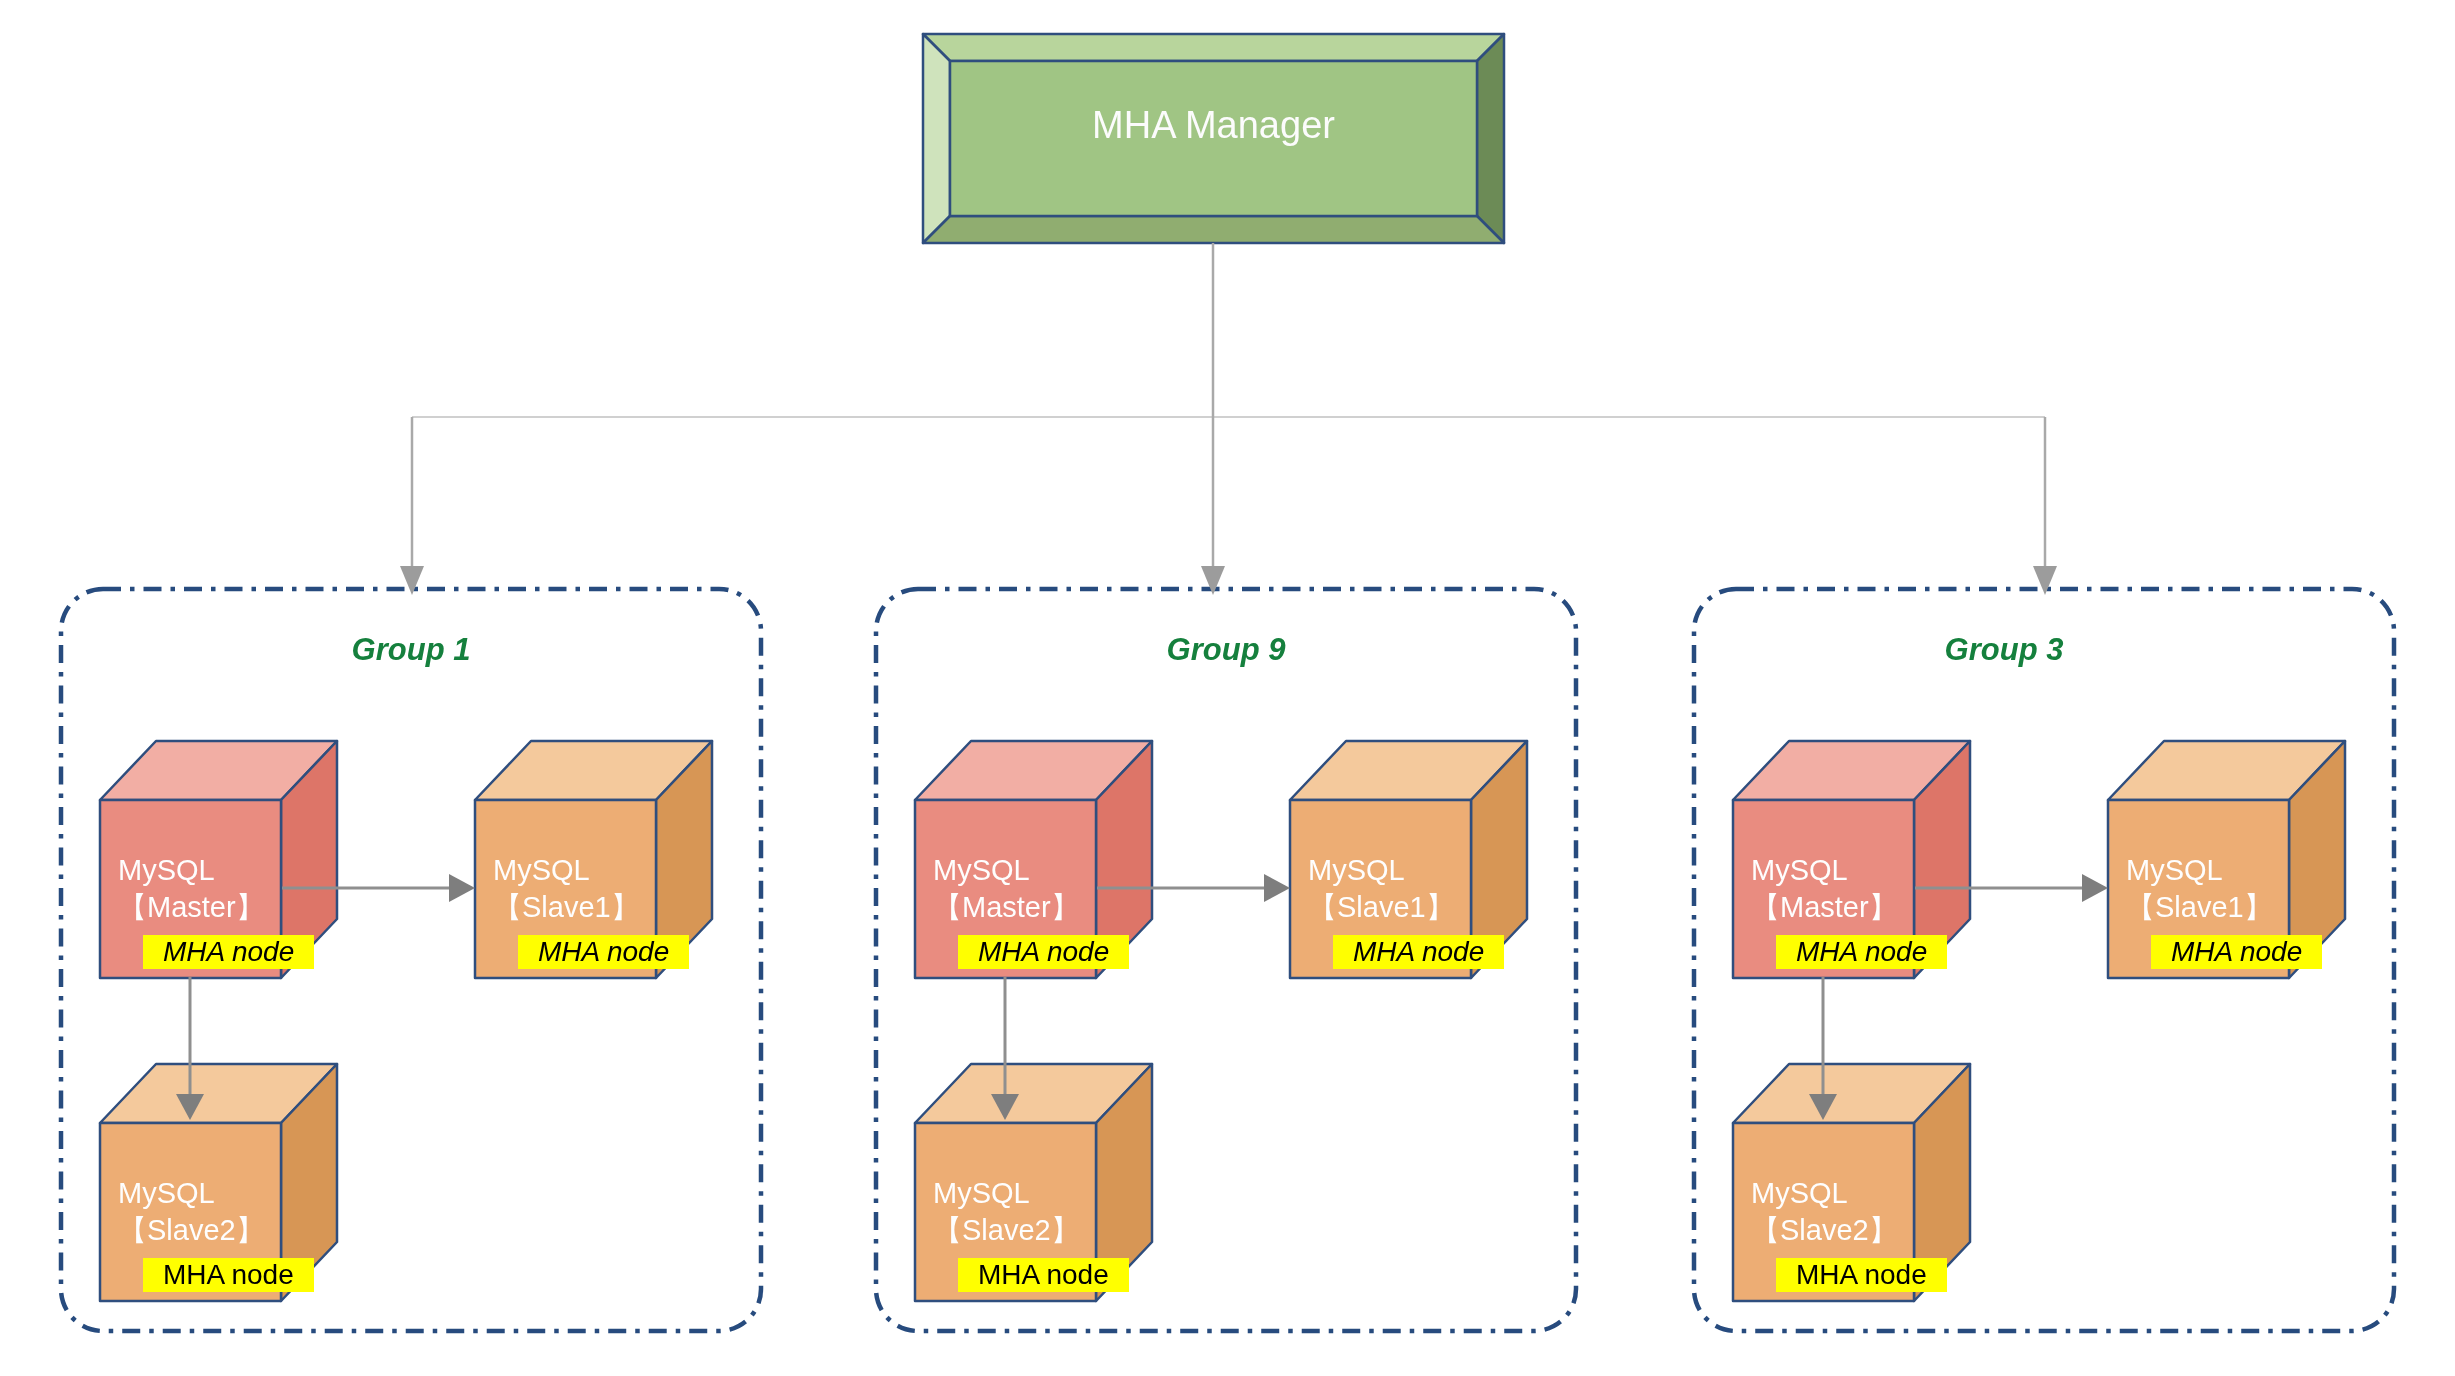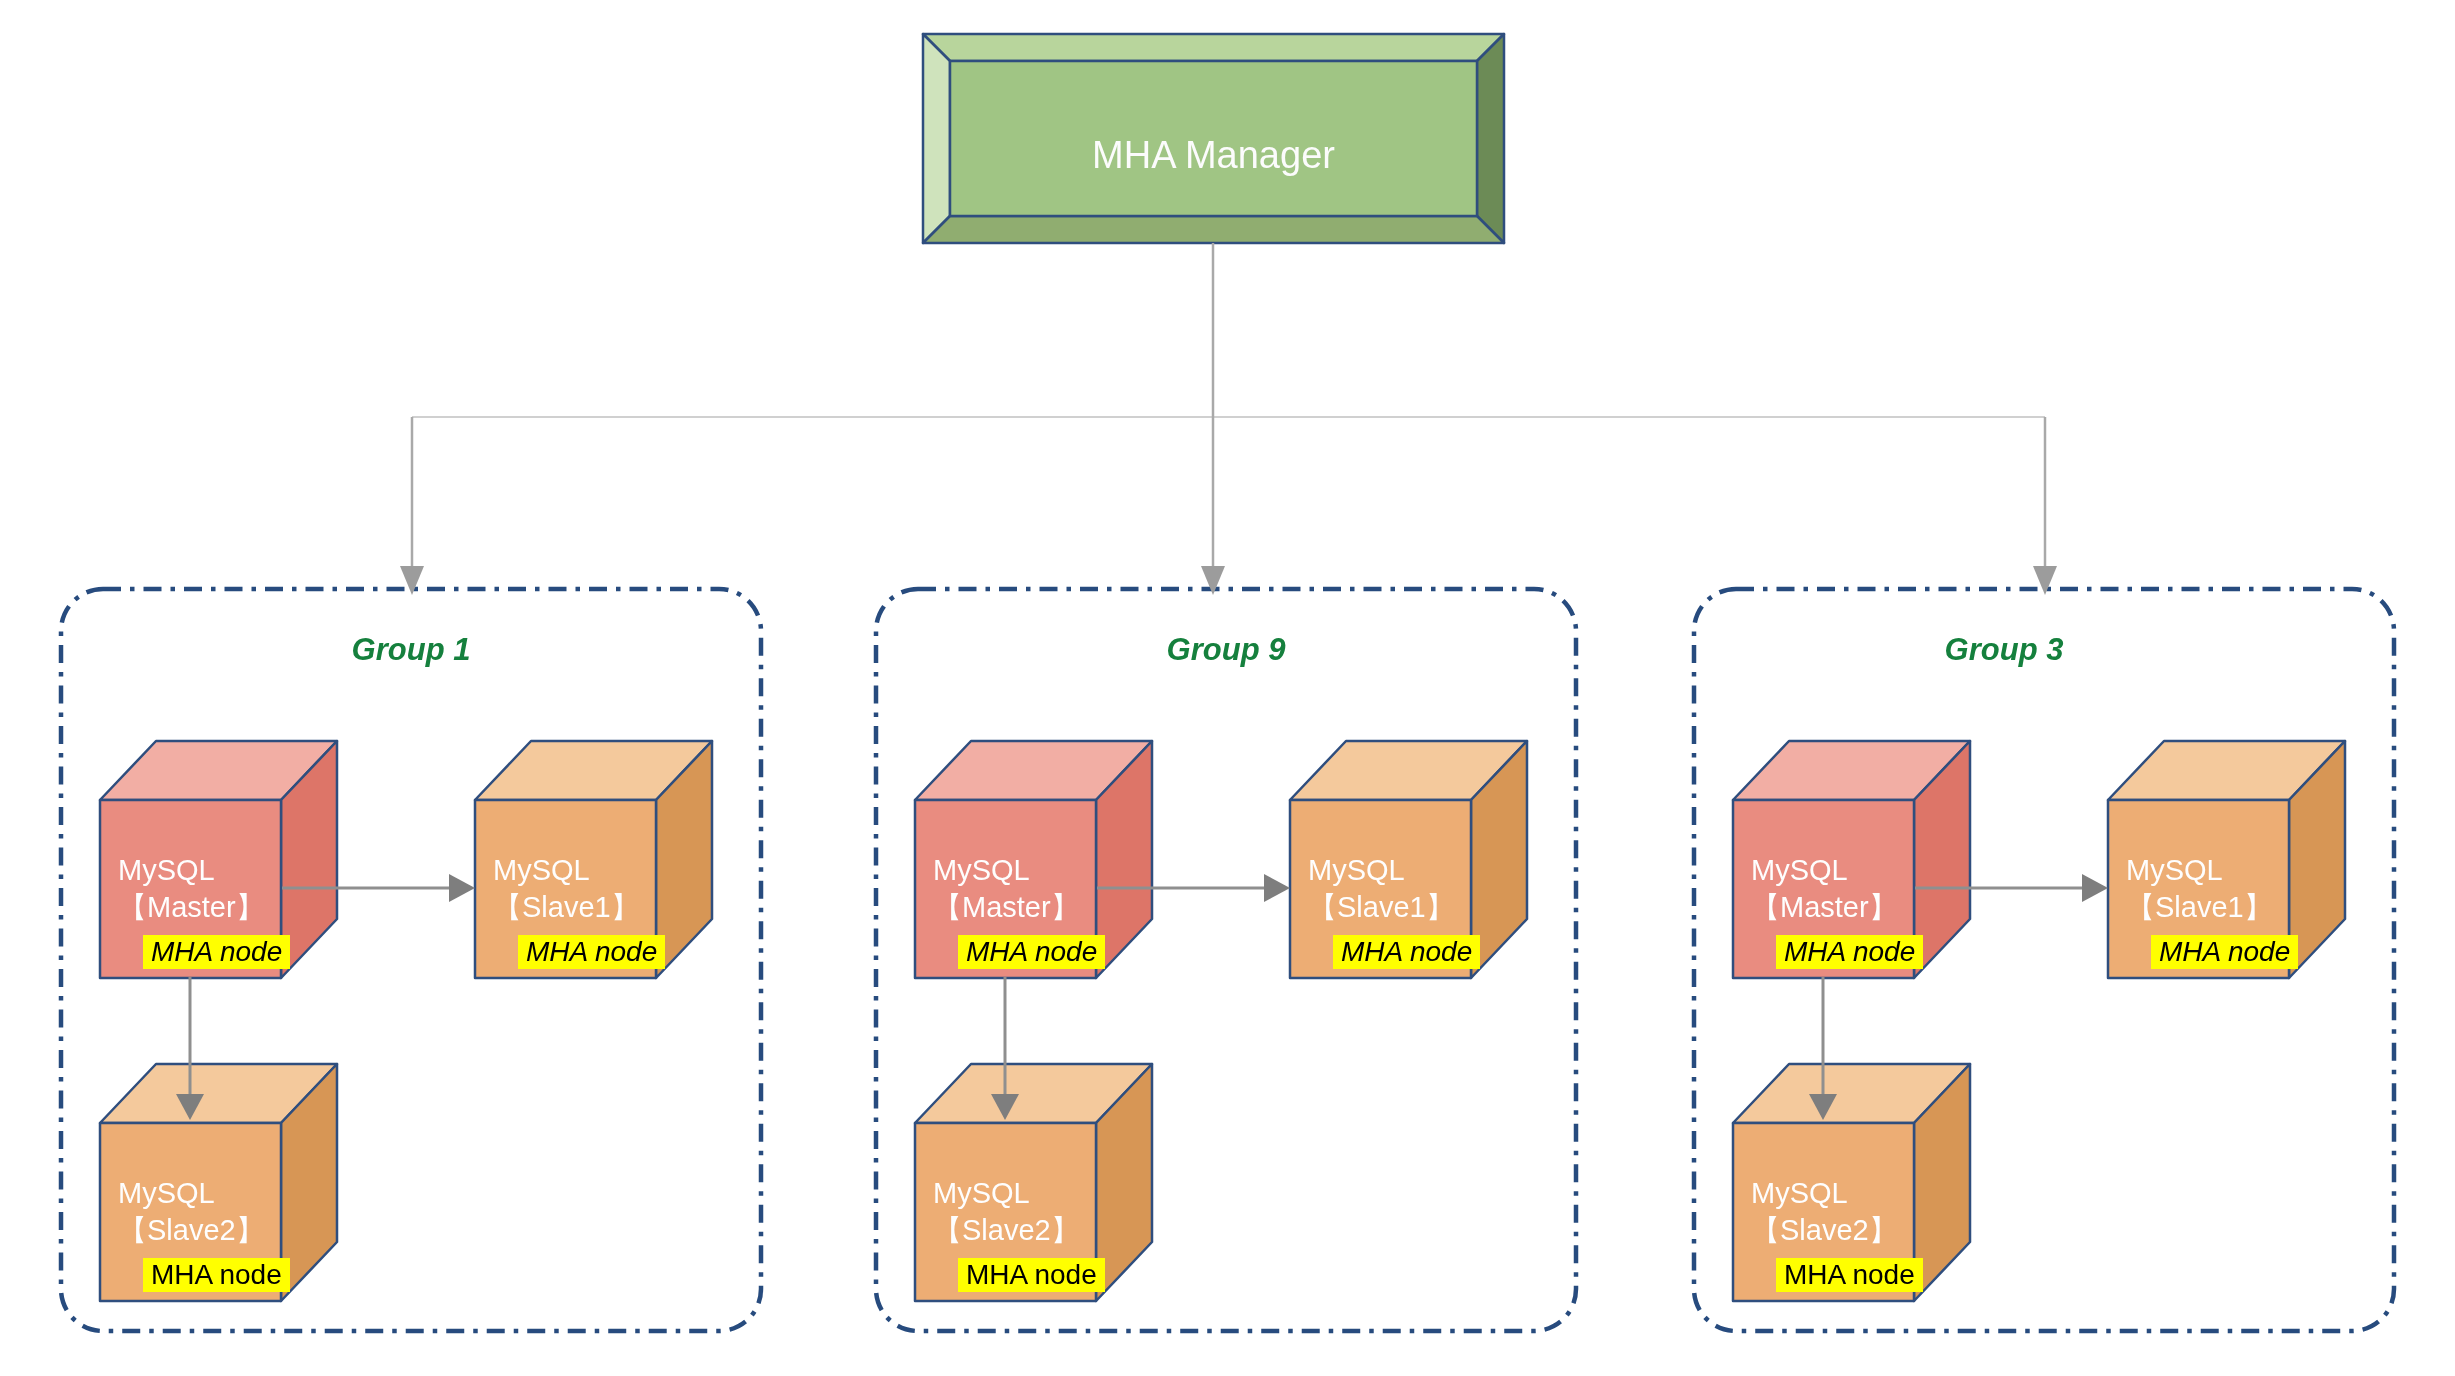--- a/index.html
+++ b/index.html
@@ -22,27 +22,27 @@
 
   
   .tree-h{stroke:#D0D0D0;stroke-width:2;}
   .tree-v{stroke:#A9A9A9;stroke-width:2.5;}
   .tree-head{fill:#9C9C9C;}
   .link-line{stroke:#8F8F8F;stroke-width:3;}
   .link-head{fill:#7E7E7E;}
 
   
   .overlay{position:absolute;}
-  .mgr-label{left:923px;top:50px;width:581px;height:211px;display:flex;
+  .mgr-label{left:923px;top:20px;width:581px;height:211px;display:flex;
              align-items:center;justify-content:center;color:#FCFCFC;font-size:38px;}
   .group-title{position:absolute;top:632px;width:700px;text-align:center;color:#15803d;
                font-size:31px;font-weight:bold;font-style:italic;}
   .cube-label{position:absolute;width:190px;color:#FEFEFE;font-size:29px;line-height:37px;white-space:nowrap;}
   .badge{position:absolute;background:#FFFF00;color:#000;font-size:28px;line-height:34px;
-         padding:0 8px;font-style:italic;white-space:nowrap;}
+         padding:0 20px;font-style:italic;white-space:nowrap;}
   .badge.upright{font-style:normal;}
   .watermark{position:absolute;left:2085px;top:1244px;width:338px;height:101px;border-radius:52px;
              background:rgba(128,128,128,0.30);display:flex;align-items:center;justify-content:center;
              color:rgba(255,255,255,0.88);font-size:45px;letter-spacing:3px;}
 </style>
 </head>
 <body>
 
 <div id="canvas">
 

